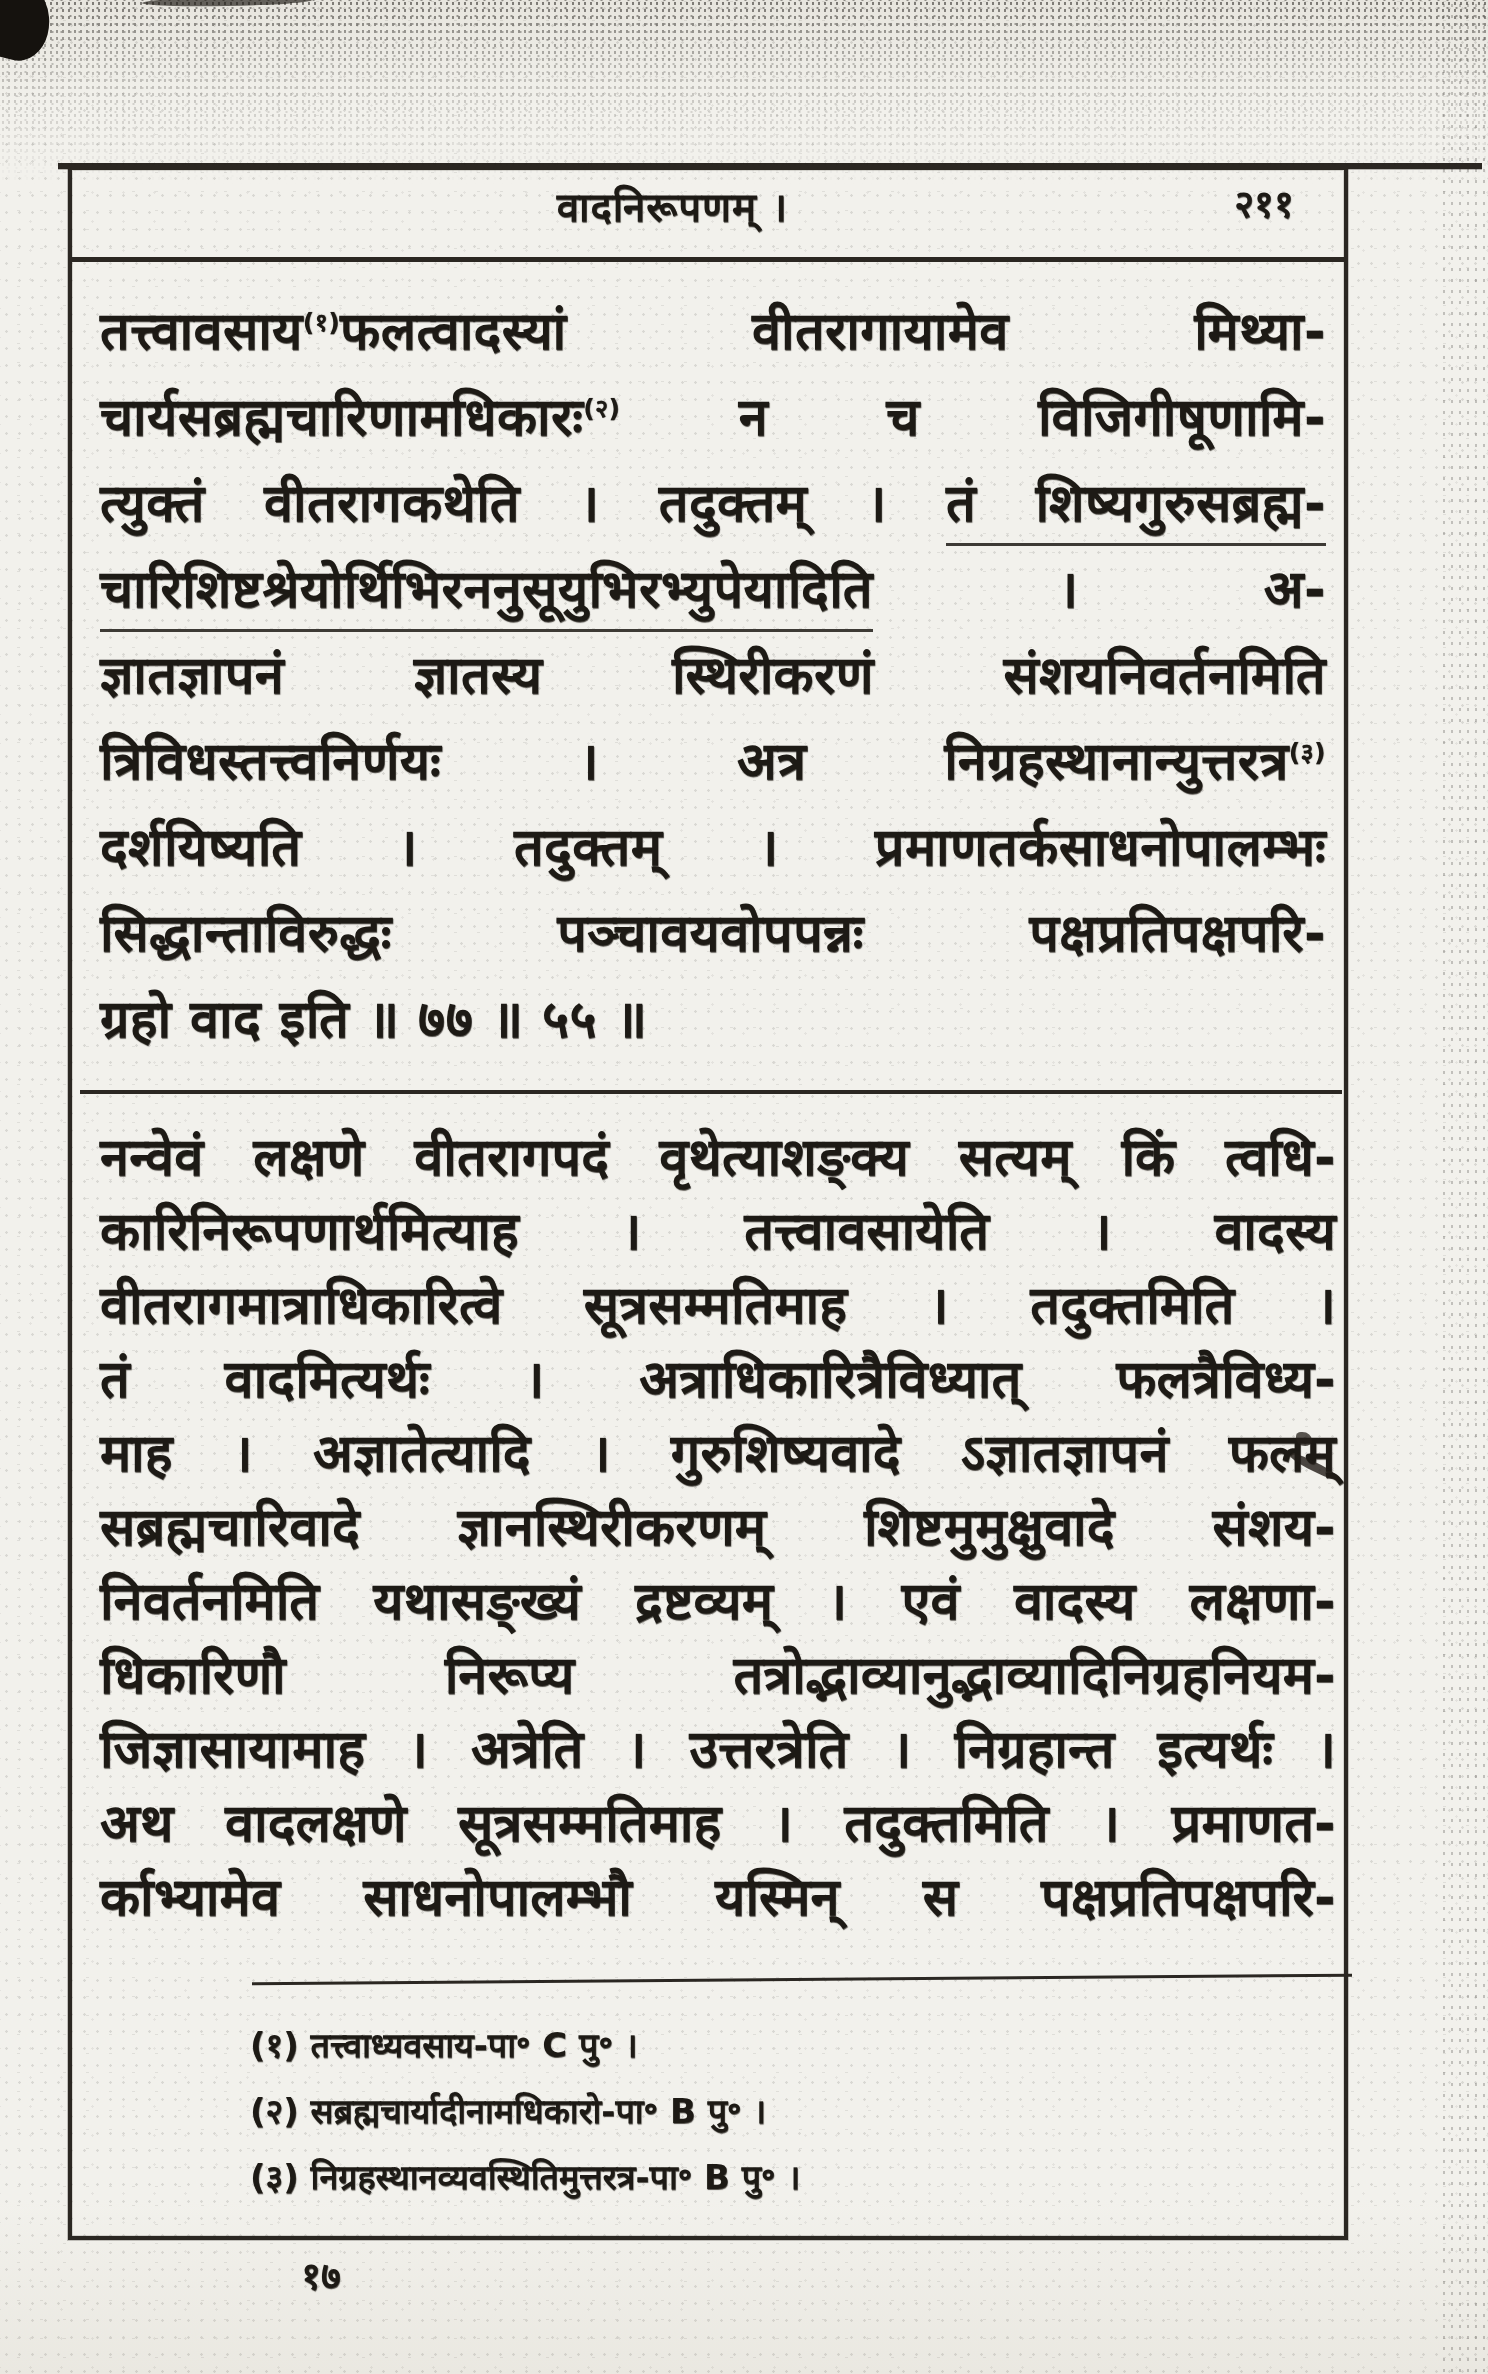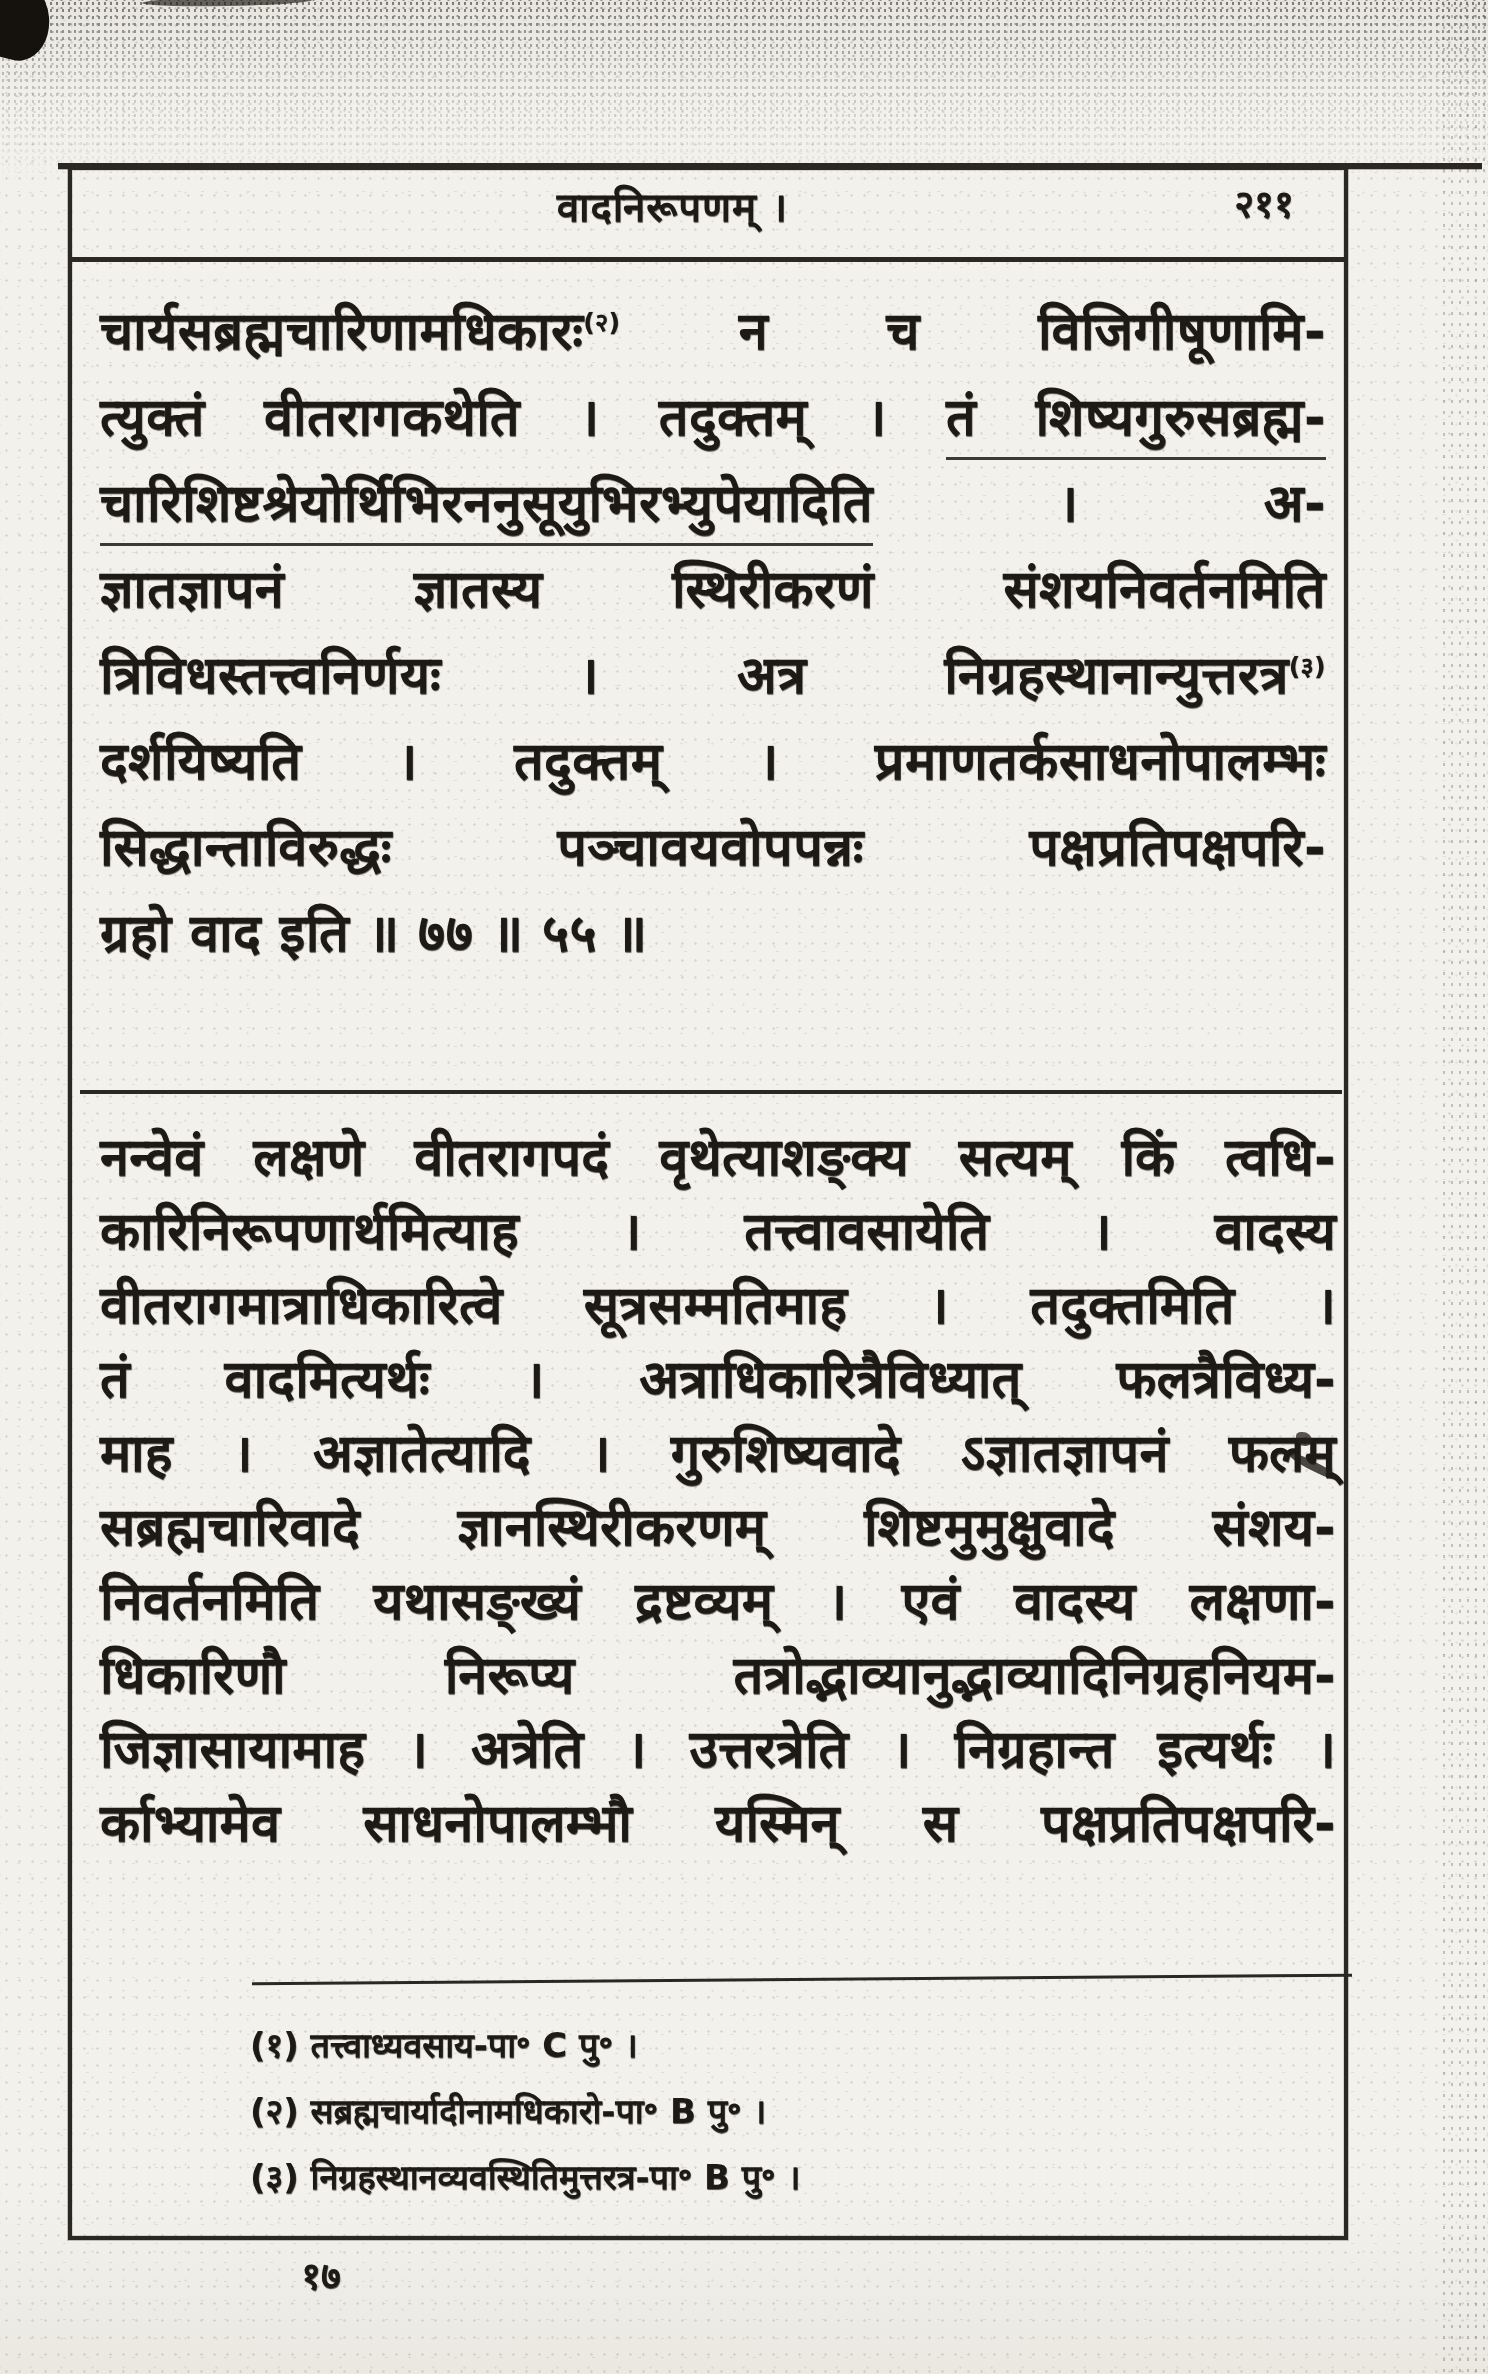--- a/index.html
+++ b/index.html
@@ -108,20 +108,21 @@
 <div id="scan">
 
   <div id="top-rule" class="rule"></div>
   <div id="frame"></div>
   <div id="header-rule" class="rule"></div>
 
   <div id="header-title" class="ink">वादनिरूपणम् ।</div>
   <div id="page-number" class="ink">२११</div>
 
   <div id="main-text" class="ink">
+      <div class="tline"><span>तत्त्वावसाय</span><span class="sup">(१)</span><span>फलत्वादस्यां वीतरागायामेव मिथ्या-</span></div>
       <div class="tline"><span>चार्यसब्रह्मचारिणामधिकारः</span><span class="sup">(२)</span><span> न च विजिगीषूणामि-</span></div>
       <div class="tline"><span>त्युक्तं वीतरागकथेति । तदुक्तम् । </span><span class="ul">तं शिष्यगुरुसब्रह्म-</span></div>
       <div class="tline"><span class="ul">चारिशिष्टश्रेयोर्थिभिरननुसूयुभिरभ्युपेयादिति</span><span> । अ-</span></div>
       <div class="tline"><span>ज्ञातज्ञापनं ज्ञातस्य स्थिरीकरणं संशयनिवर्तनमिति</span></div>
       <div class="tline"><span>त्रिविधस्तत्त्वनिर्णयः । अत्र निग्रहस्थानान्युत्तरत्र</span><span class="sup">(३)</span></div>
       <div class="tline"><span>दर्शयिष्यति । तदुक्तम् । प्रमाणतर्कसाधनोपालम्भः</span></div>
       <div class="tline"><span>सिद्धान्ताविरुद्धः पञ्चावयवोपपन्नः पक्षप्रतिपक्षपरि-</span></div>
       <div class="tline last"><span>ग्रहो वाद इति ॥ ७७ ॥ ५५ ॥</span></div>
     </div>
 
@@ -130,20 +131,21 @@
   <div id="commentary" class="ink">
       <div class="tline"><span>नन्वेवं लक्षणे वीतरागपदं वृथेत्याशङ्क्य सत्यम् किं त्वधि-</span></div>
       <div class="tline"><span>कारिनिरूपणार्थमित्याह । तत्त्वावसायेति । वादस्य</span></div>
       <div class="tline"><span>वीतरागमात्राधिकारित्वे सूत्रसम्मतिमाह । तदुक्तमिति ।</span></div>
       <div class="tline"><span>तं वादमित्यर्थः । अत्राधिकारित्रैविध्यात् फलत्रैविध्य-</span></div>
       <div class="tline"><span>माह । अज्ञातेत्यादि । गुरुशिष्यवादे ऽज्ञातज्ञापनं फलम्</span></div>
       <div class="tline"><span>सब्रह्मचारिवादे ज्ञानस्थिरीकरणम् शिष्टमुमुक्षुवादे संशय-</span></div>
       <div class="tline"><span>निवर्तनमिति यथासङ्ख्यं द्रष्टव्यम् । एवं वादस्य लक्षणा-</span></div>
       <div class="tline"><span>धिकारिणौ निरूप्य तत्रोद्भाव्यानुद्भाव्यादिनिग्रहनियम-</span></div>
       <div class="tline"><span>जिज्ञासायामाह । अत्रेति । उत्तरत्रेति । निग्रहान्त इत्यर्थः ।</span></div>
+      <div class="tline"><span>अथ वादलक्षणे सूत्रसम्मतिमाह । तदुक्तमिति । प्रमाणत-</span></div>
       <div class="tline"><span>र्काभ्यामेव साधनोपालम्भौ यस्मिन् स पक्षप्रतिपक्षपरि-</span></div>
     </div>
 
   <div id="footnote-rule" class="rule"></div>
 
   <div id="footnotes" class="ink">
       <div class="tline"><span>(१) तत्त्वाध्यवसाय-पा॰ C पु॰ ।</span></div>
       <div class="tline"><span>(२) सब्रह्मचार्यादीनामधिकारो-पा॰ B पु॰ ।</span></div>
       <div class="tline"><span>(३) निग्रहस्थानव्यवस्थितिमुत्तरत्र-पा॰ B पु॰ ।</span></div>
     </div>

